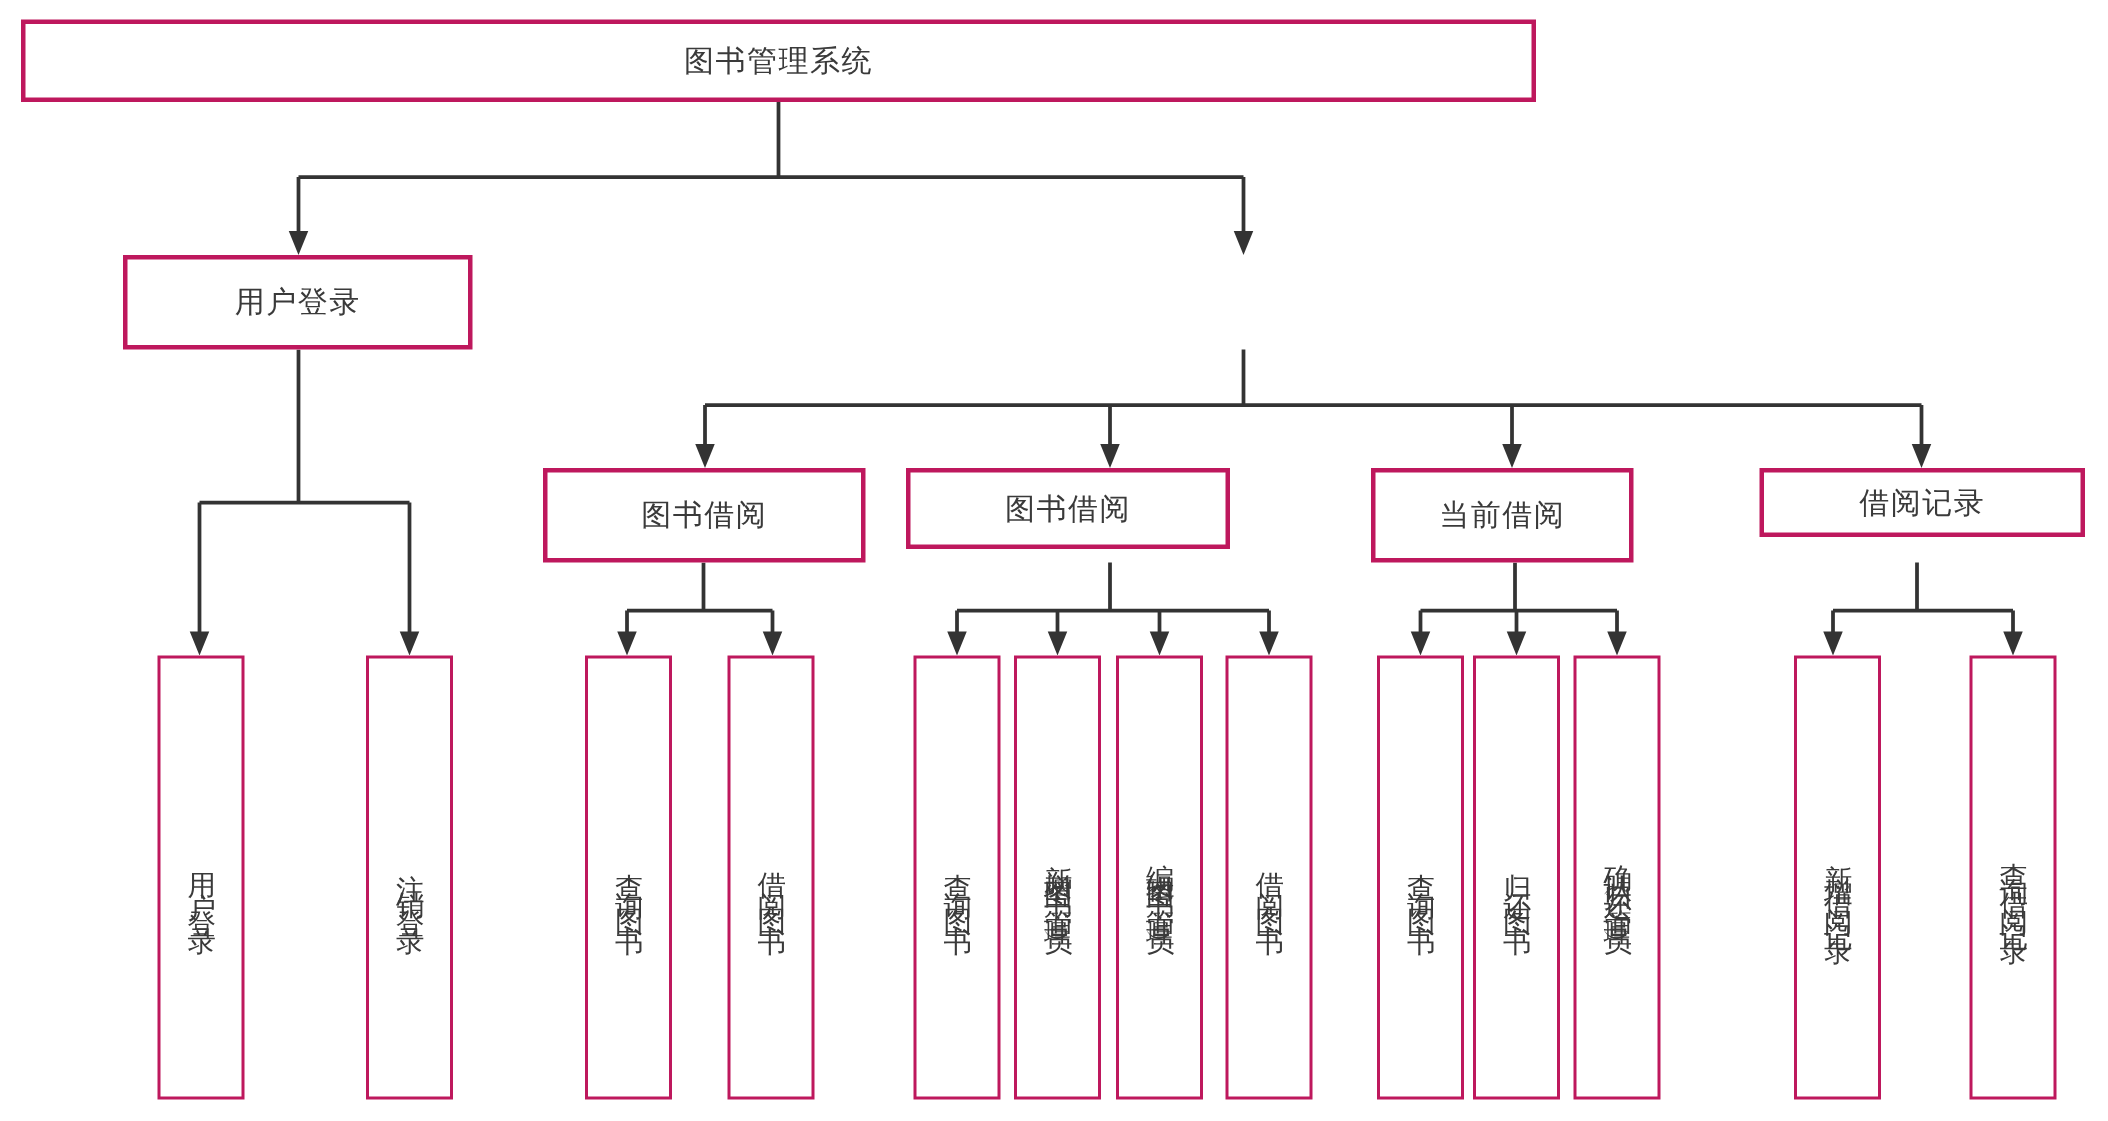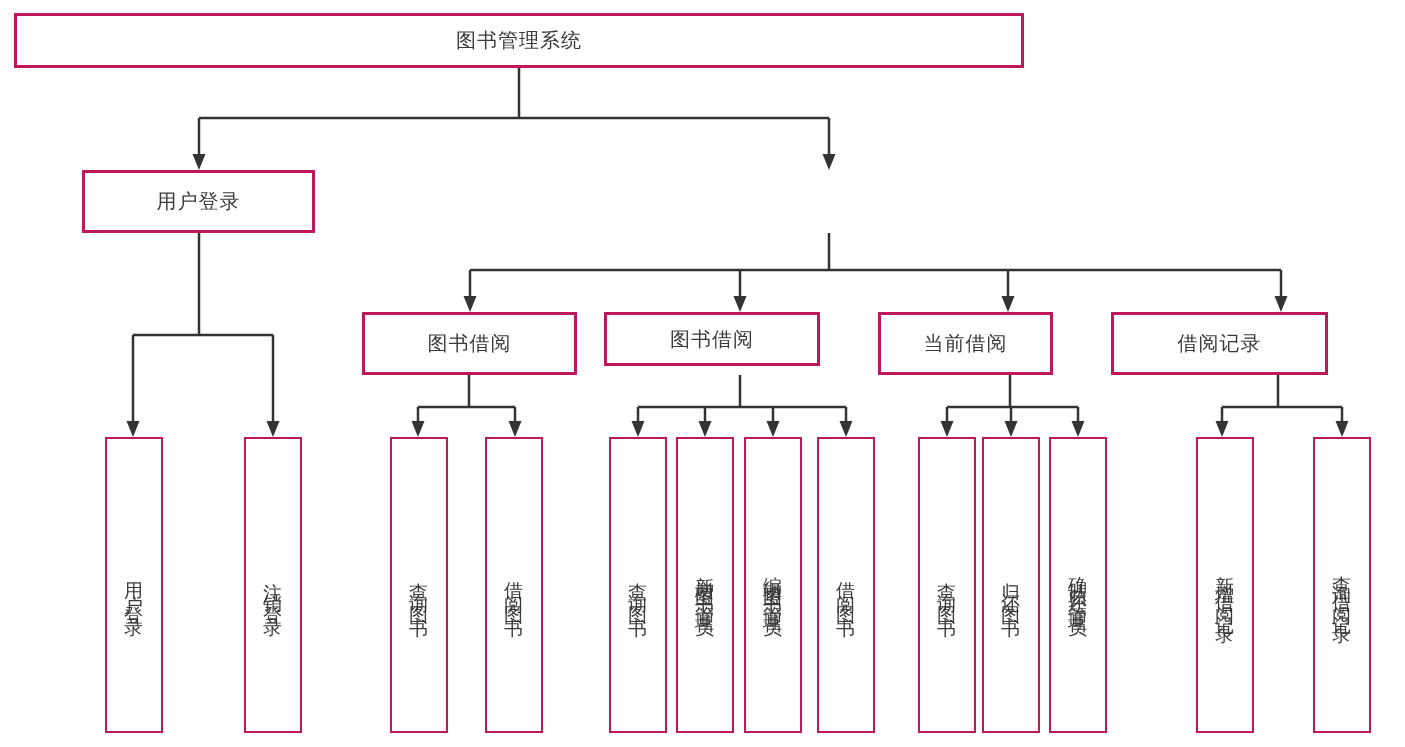--- a/index.html
+++ b/index.html
@@ -86,24 +86,24 @@
   <div class="box hbox" style="left:82px;top:170px;width:233px;height:63px">
     <span>用户登录</span>
   </div>
 
   <div class="box hbox" style="left:362px;top:312px;width:215px;height:63px">
     <span>图书借阅</span>
   </div>
   <div class="box hbox" style="left:604px;top:312px;width:216px;height:54px">
     <span>图书借阅</span>
   </div>
-  <div class="box hbox" style="left:878px;top:312px;width:175px;height:63px">
+  <div class="box hbox" style="left:914px;top:312px;width:175px;height:63px">
     <span>当前借阅</span>
   </div>
-  <div class="box hbox" style="left:1111px;top:312px;width:217px;height:63px">
+  <div class="box hbox" style="left:1173px;top:312px;width:217px;height:46px">
     <span>借阅记录</span>
   </div>
 
   <div class="box leaf" style="left:105px">
     <span class="vtext sp4">用户登录</span>
   </div>
   <div class="box leaf" style="left:244px">
     <span class="vtext sp4">注销登录</span>
   </div>
 

